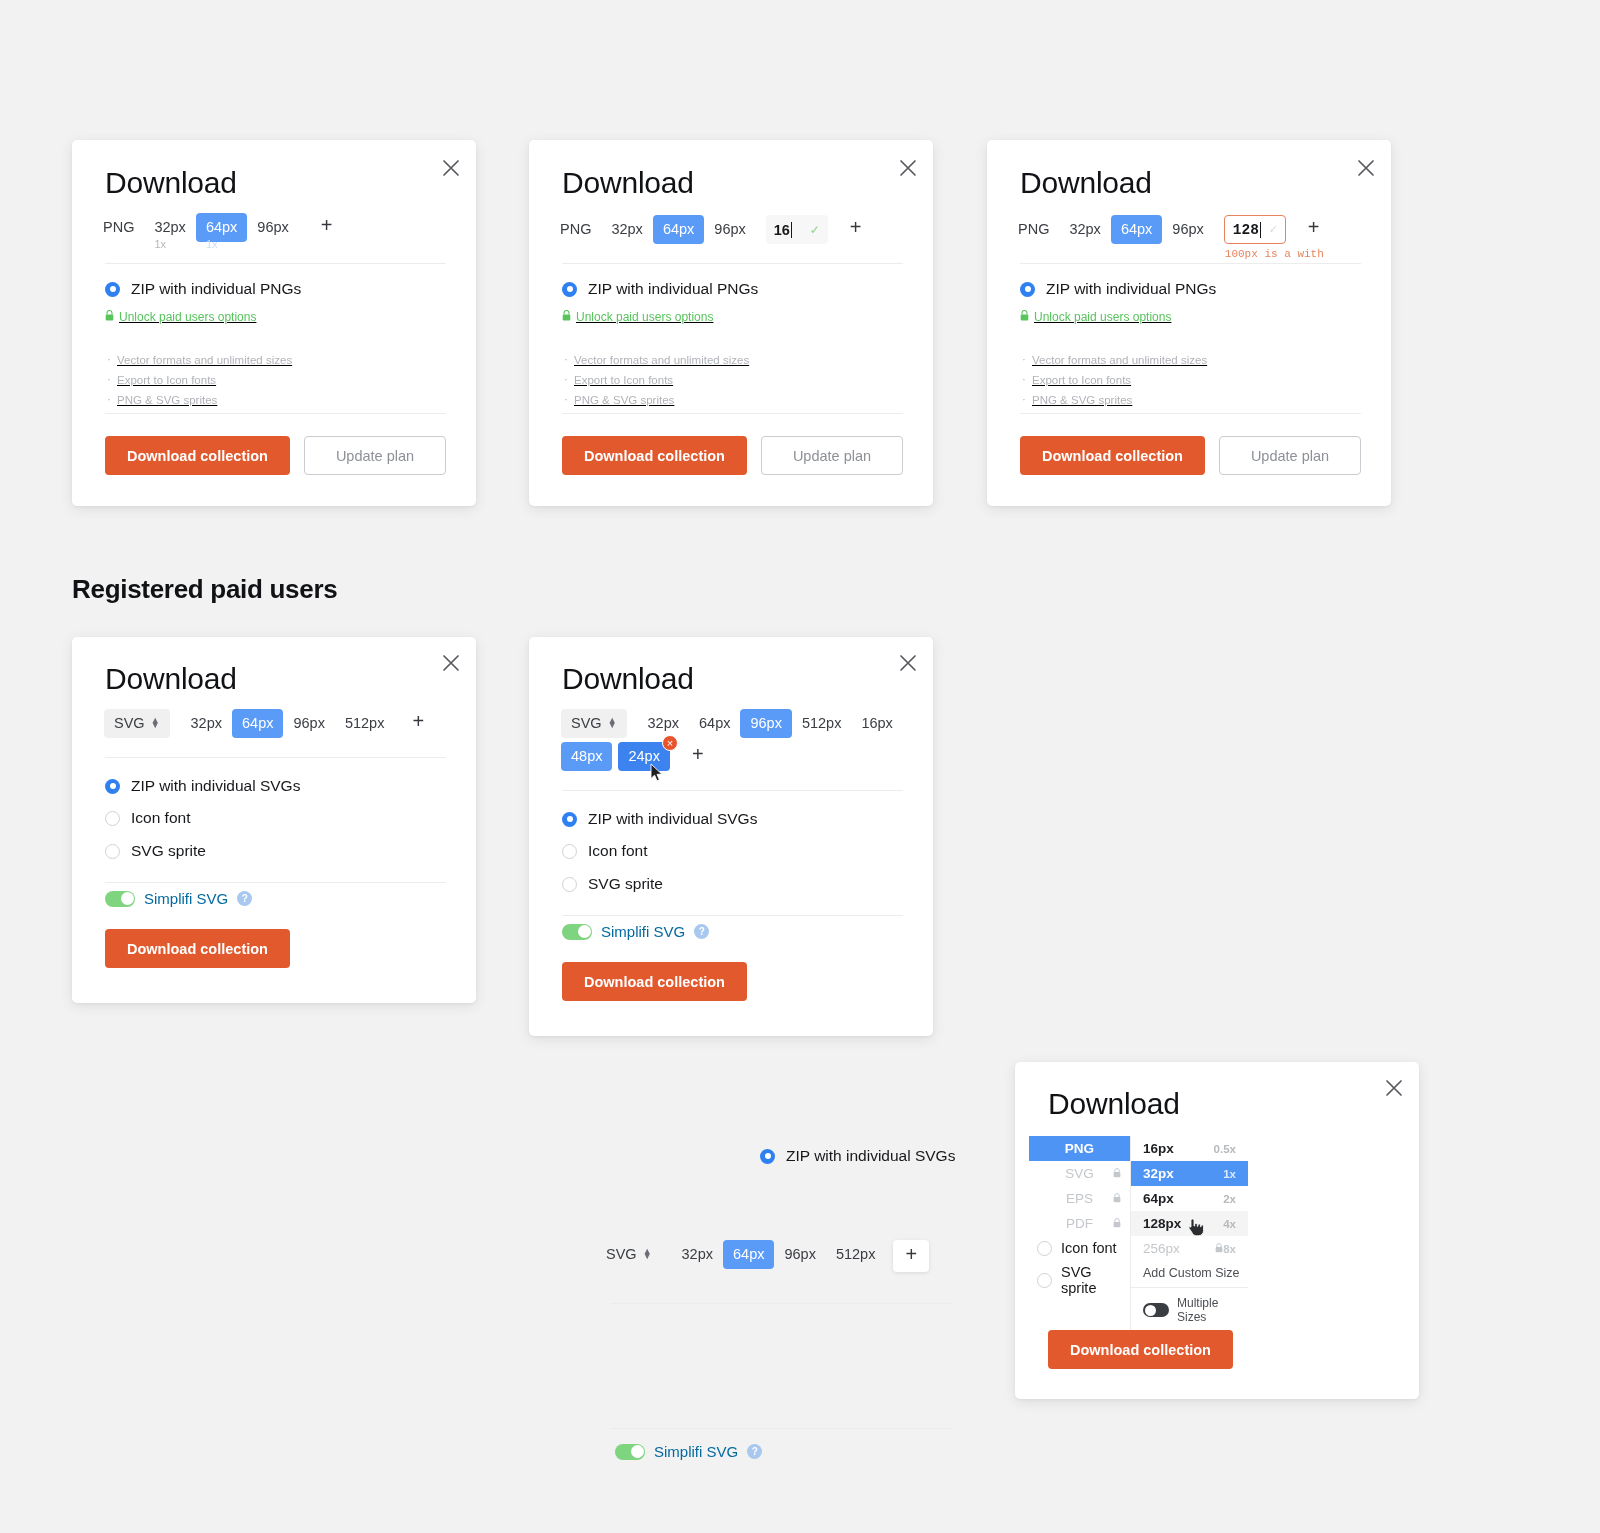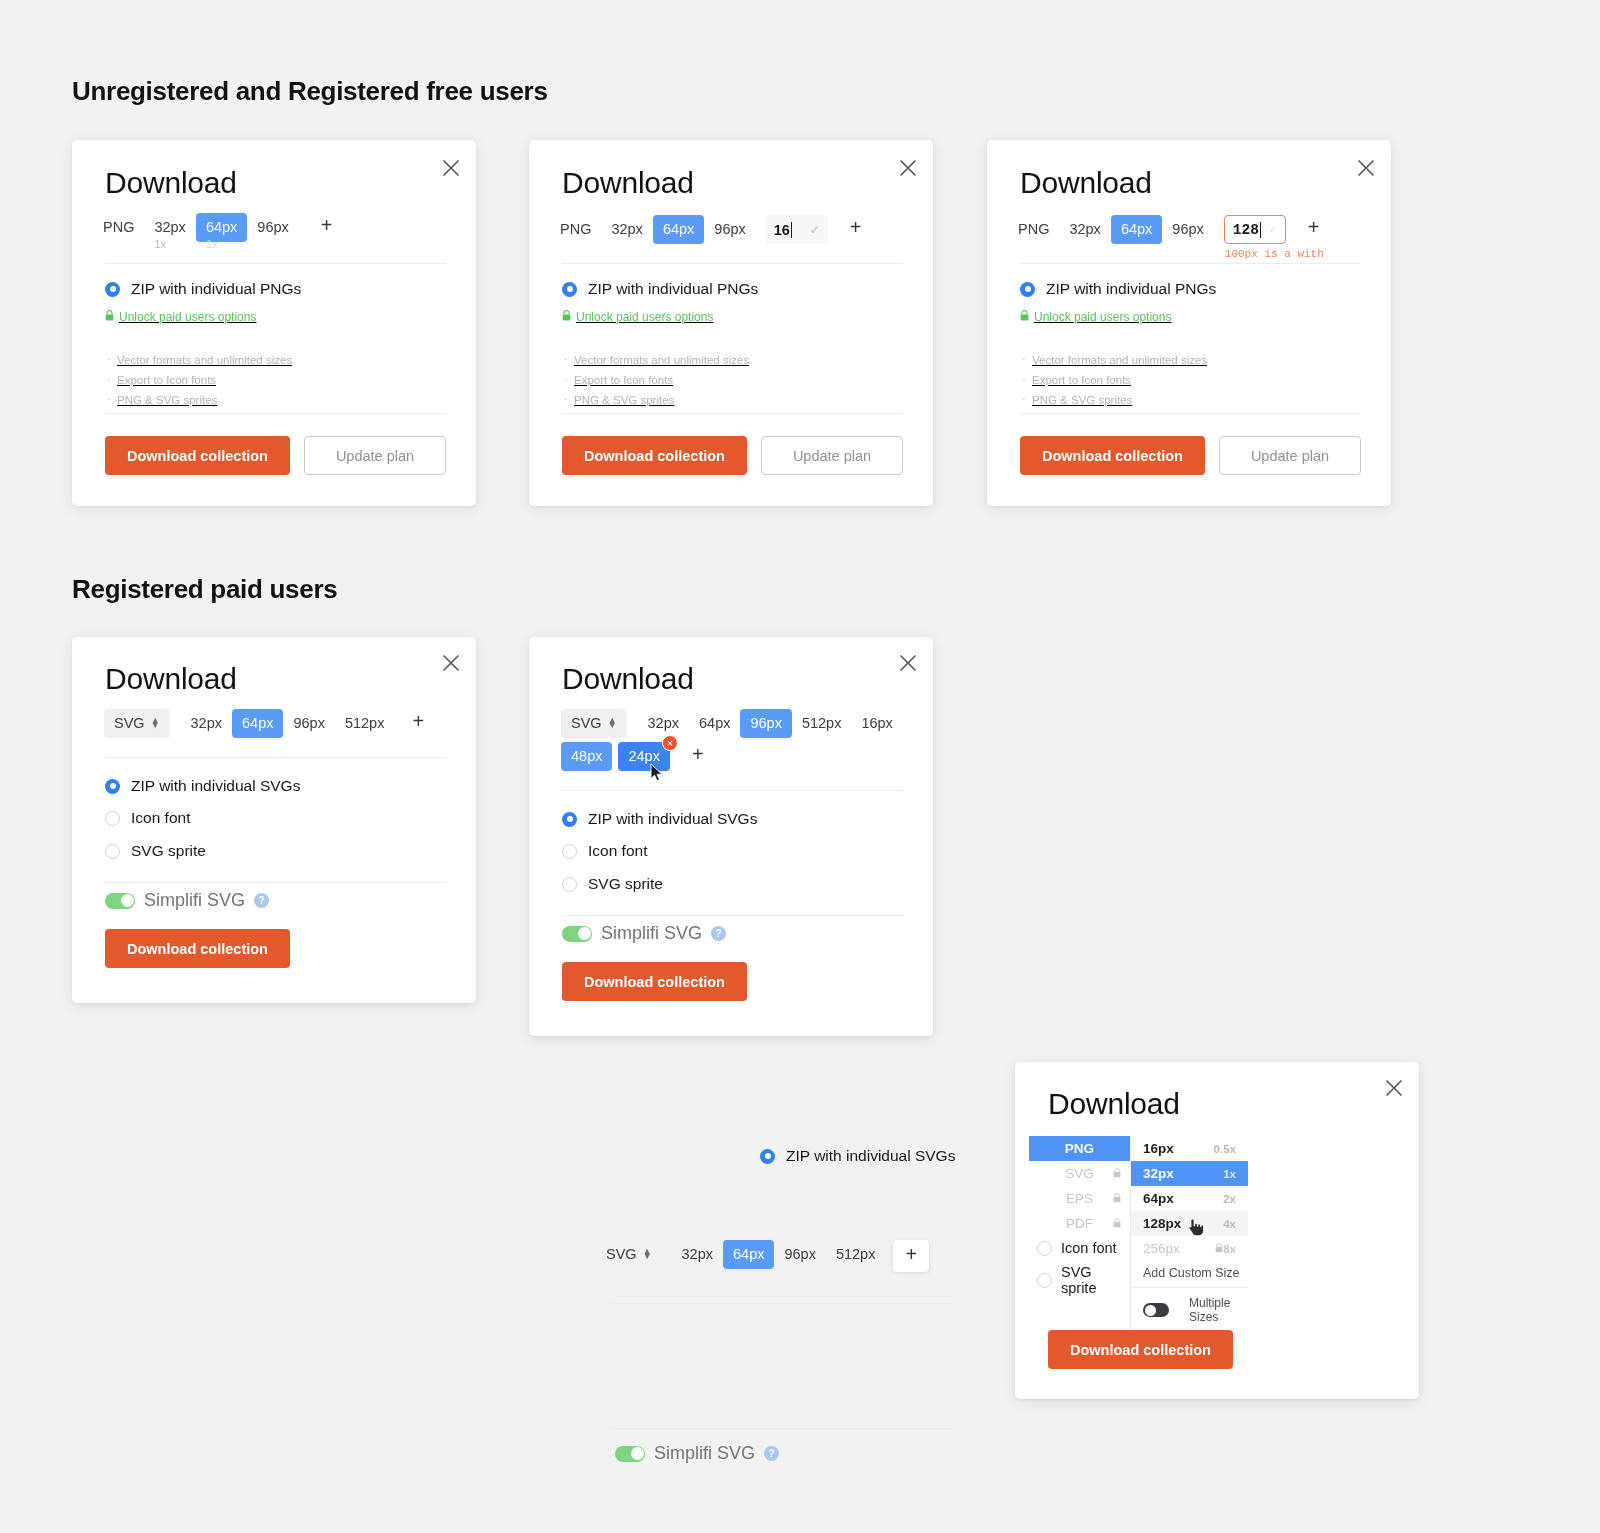--- a/index.html
+++ b/index.html
@@ -175,21 +175,21 @@
   
   .toggle-row { position: absolute; display: flex; align-items: center; gap: 9px; }
   .toggle {
     width: 30px; height: 16px; border-radius: 9px; background: #7ed47f;
     position: relative; cursor: pointer; flex: none;
   }
   .toggle::after {
     content: ""; position: absolute; right: 1.5px; top: 1.5px;
     width: 13px; height: 13px; border-radius: 50%; background: #fff;
   }
-  .toggle-label { font-size: 18px; color: #737373; }
+  .toggle-label { font-size: 15px; color: #0369a1; }
   .help-ico {
     width: 15px; height: 15px; border-radius: 50%;
     background: #a8c8ef; color: #ffffff; font-size: 10px; font-weight: bold;
     display: flex; align-items: center; justify-content: center;
     cursor: pointer; flex: none;
   }
 
   
   .dd { position: absolute; display: flex; }
   .dd-col-left { width: 101px; }
@@ -213,39 +213,38 @@
   .dd-sep { height: 1px; background: #ececec; margin: 2px 0; }
   .dd-toggle-row { display: flex; align-items: center; gap: 8px; padding: 6px 12px; }
   .dd-toggle {
     width: 26px; height: 14px; border-radius: 8px; background: #3a3d42;
     position: relative; cursor: pointer; flex: none;
   }
   .dd-toggle::after {
     content: ""; position: absolute; left: 1.5px; top: 1.5px;
     width: 11px; height: 11px; border-radius: 50%; background: #fff;
   }
-  .dd-toggle-label { font-size: 12px; color: #4b4e53; margin-left: 12px; }
+  .dd-toggle-label { font-size: 12px; color: #4b4e53; }
 
   
   .dd-radio-row { display: flex; align-items: center; gap: 9px; padding: 4px 0 4px 8px; cursor: pointer; }
   .dd-radio-label { font-size: 14.5px; color: #17181b; font-weight: 400; }
 
   
   .loose { position: absolute; }
 
   
   .cursor-arrow { position: absolute; width: 14px; height: 20px; pointer-events: none; }
   .cursor-hand { position: absolute; width: 18px; height: 20px; pointer-events: none; }
 </style>
 </head>
 <body>
 
 <div class="page">
 
-  <div class="section-heading" id="heading-free">Unregistered and Registered free users</div>
   <div class="section-heading" id="heading-paid">Registered paid users</div>
 
   <div class="card" style="left:72px; top:140px; width:404px; height:366px;">
     <div class="card-inner">
       <div class="close-icon" style="left:366px; top:15px;">
         <svg viewBox="0 0 26 26">
             <path d="M6 6 L20 20 M20 6 L6 20" stroke="#3a3d42" stroke-width="1.7" fill="none" stroke-linecap="round"></path>
           </svg>
       </div>
       <div class="card-title" style="left:33px; top:26px;">Download</div>

